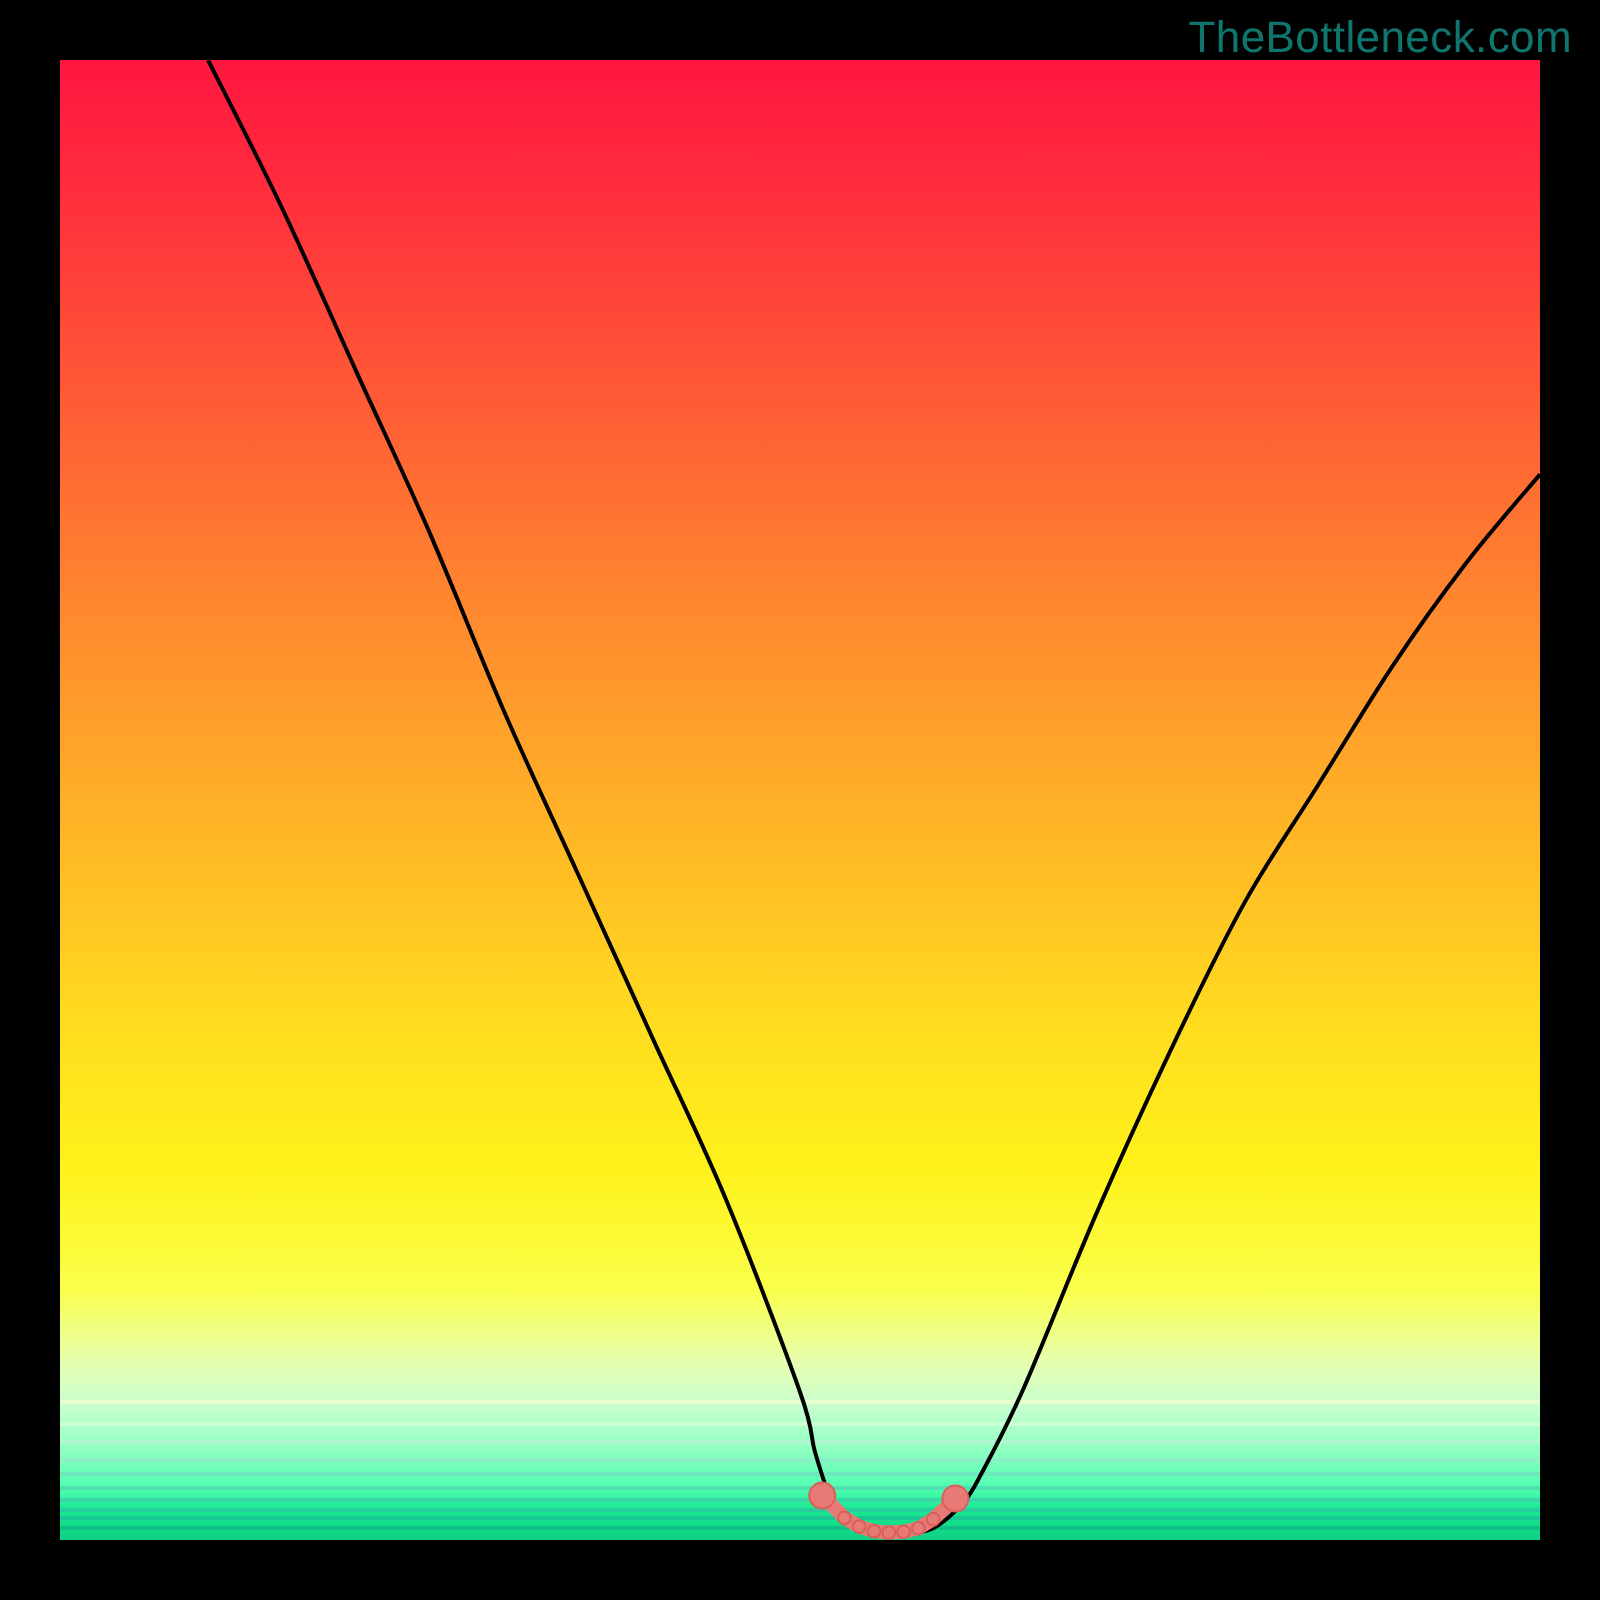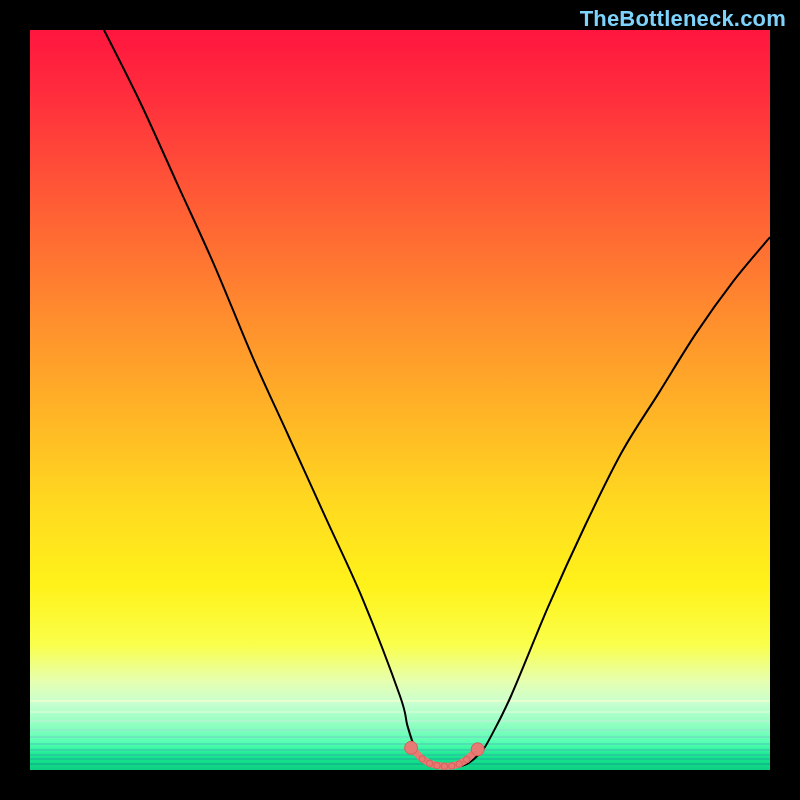--- a/index.html
+++ b/index.html
@@ -48,24 +48,24 @@
   .stripe {
     position: absolute;
     left: 0;
     width: 100%;
     height: 2px;
   }
   .watermark {
     position: absolute;
     top: 6px;
     right: 14px;
-    color: #7dd3fc;
+    color: #0f766e;
     font-size: 22px;
     letter-spacing: 0.2px;
-    font-weight: 700;
+    font-weight: 400;
     user-select: none;
   }
   svg.curve {
     position: absolute;
     left: 0;
     top: 0;
     width: 740px;
     height: 740px;
     overflow: visible;
   }

